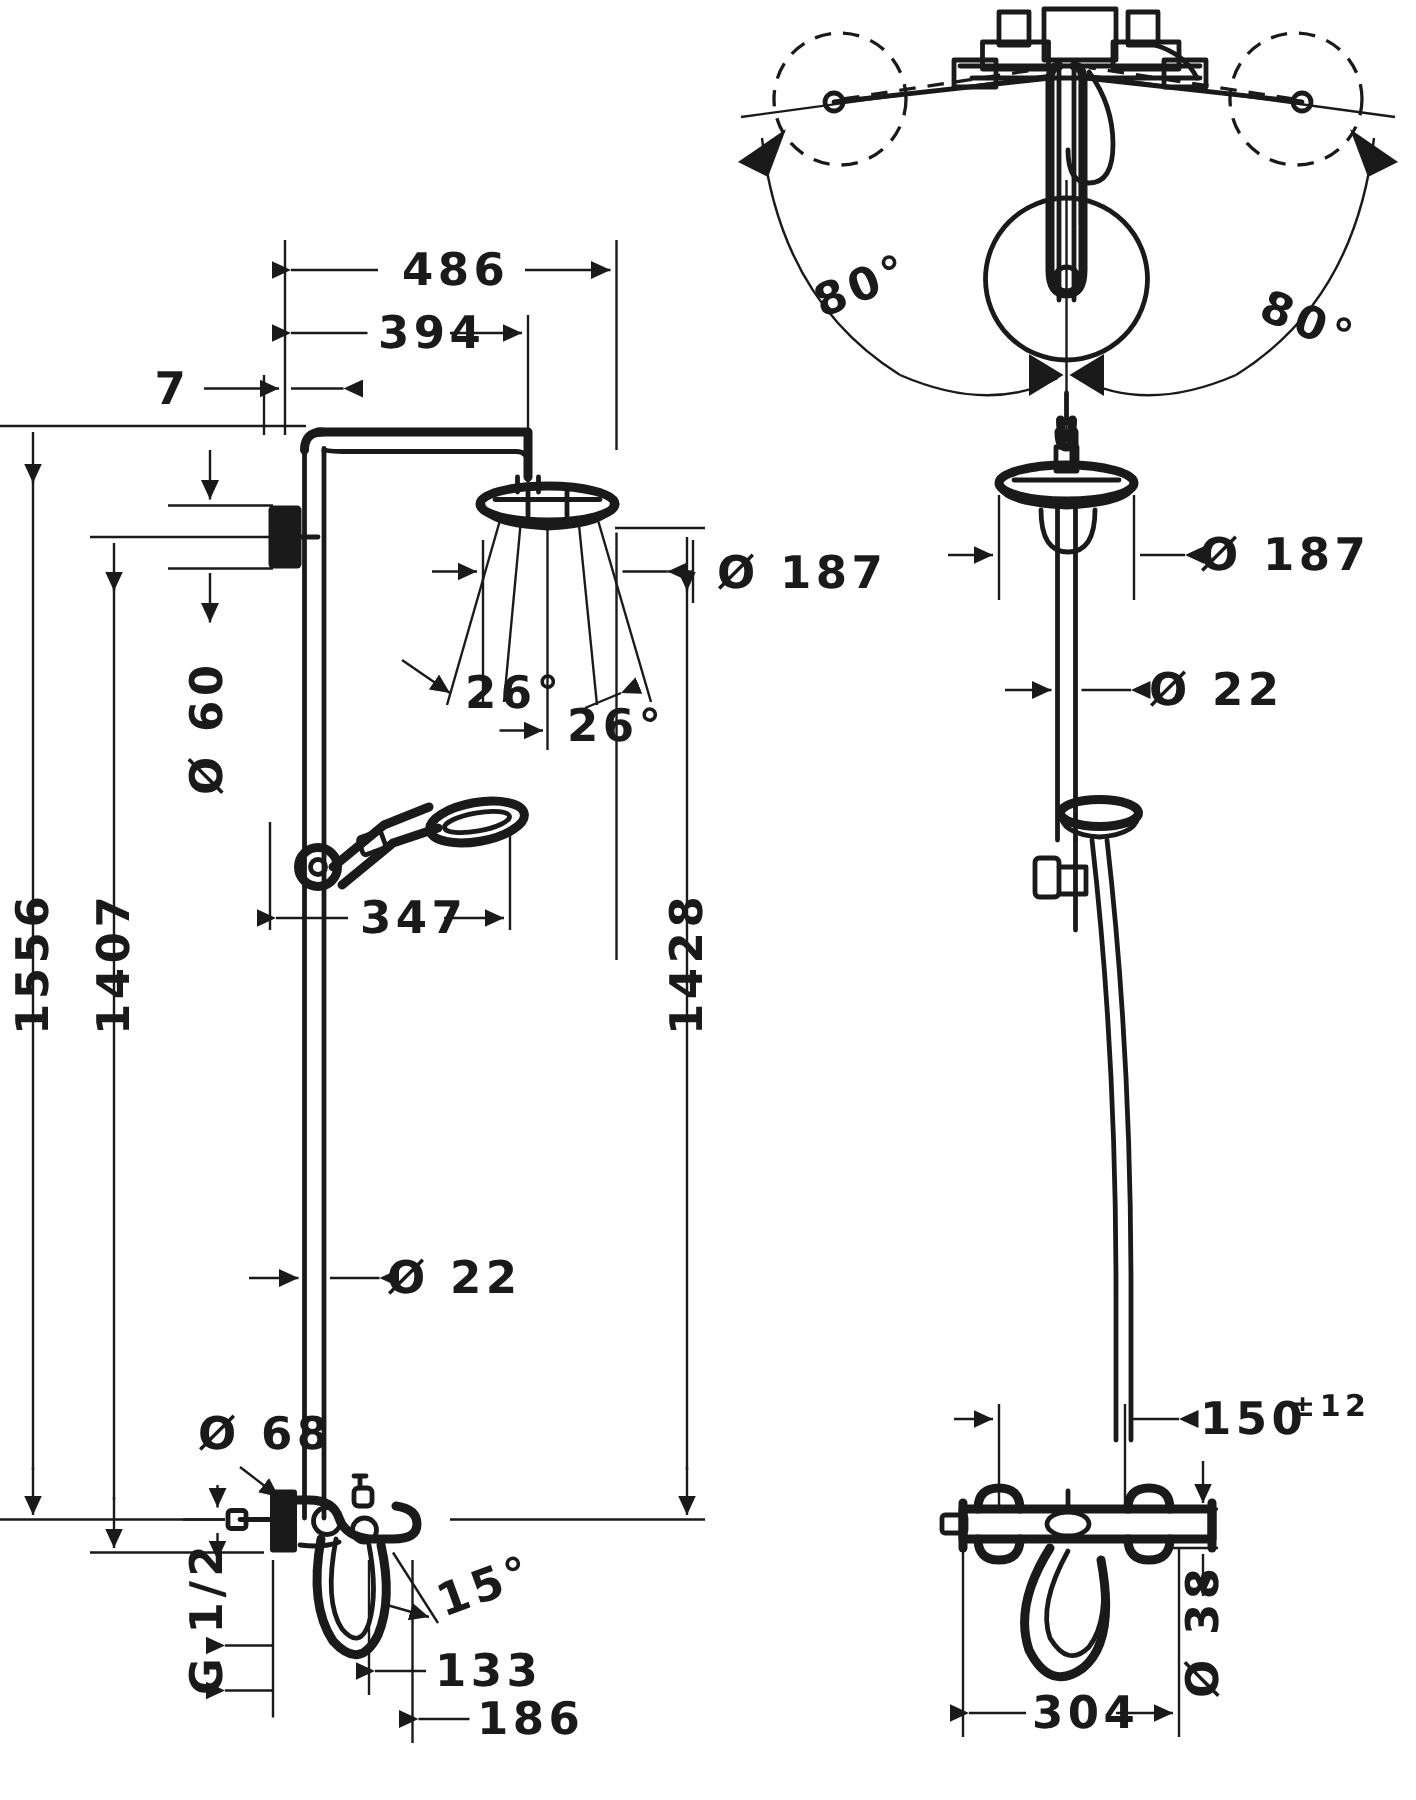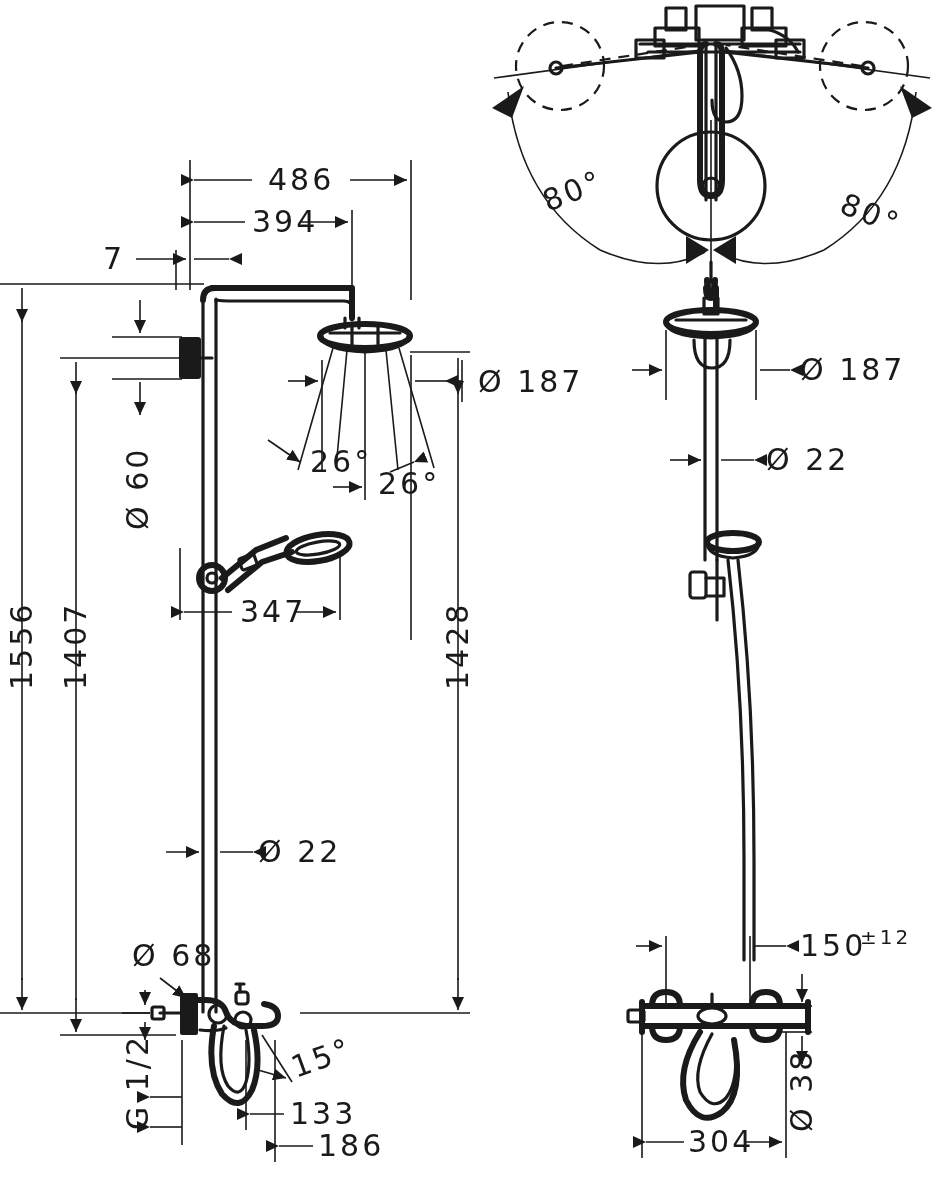--- a/index.html
+++ b/index.html
@@ -3,21 +3,21 @@
 <meta charset="utf-8">
 <title>Technical Drawing</title>
 <style>
   html,body{margin:0;padding:0;background:#ffffff;}
   body{
     font-family:"DejaVu Sans","Liberation Sans",sans-serif;
     width:944px;height:1200px;
     overflow:hidden;
     position:relative;
   }
-  #stage{position:relative;width:808px;height:1200px;background:#fff;}
+  #stage{position:relative;width:808px;height:1200px;background:#fff;font-weight:bold;}
   svg#drawing{display:block;width:944px;height:1200px;}
   .ln{stroke:#1a1a1a;fill:none;}
   .thin{stroke-width:1.6;}
   .thick{stroke-width:6;stroke-linecap:round;stroke-linejoin:round;}
   .med{stroke-width:3.2;stroke-linecap:round;stroke-linejoin:round;}
   .dash{stroke-dasharray:11 8;stroke-width:2.2;}
   .fillblk{fill:#1a1a1a;stroke:none;}
   .nofill{fill:none;}
   .dimtxt{
     font-family:"DejaVu Sans","Liberation Sans",sans-serif;

